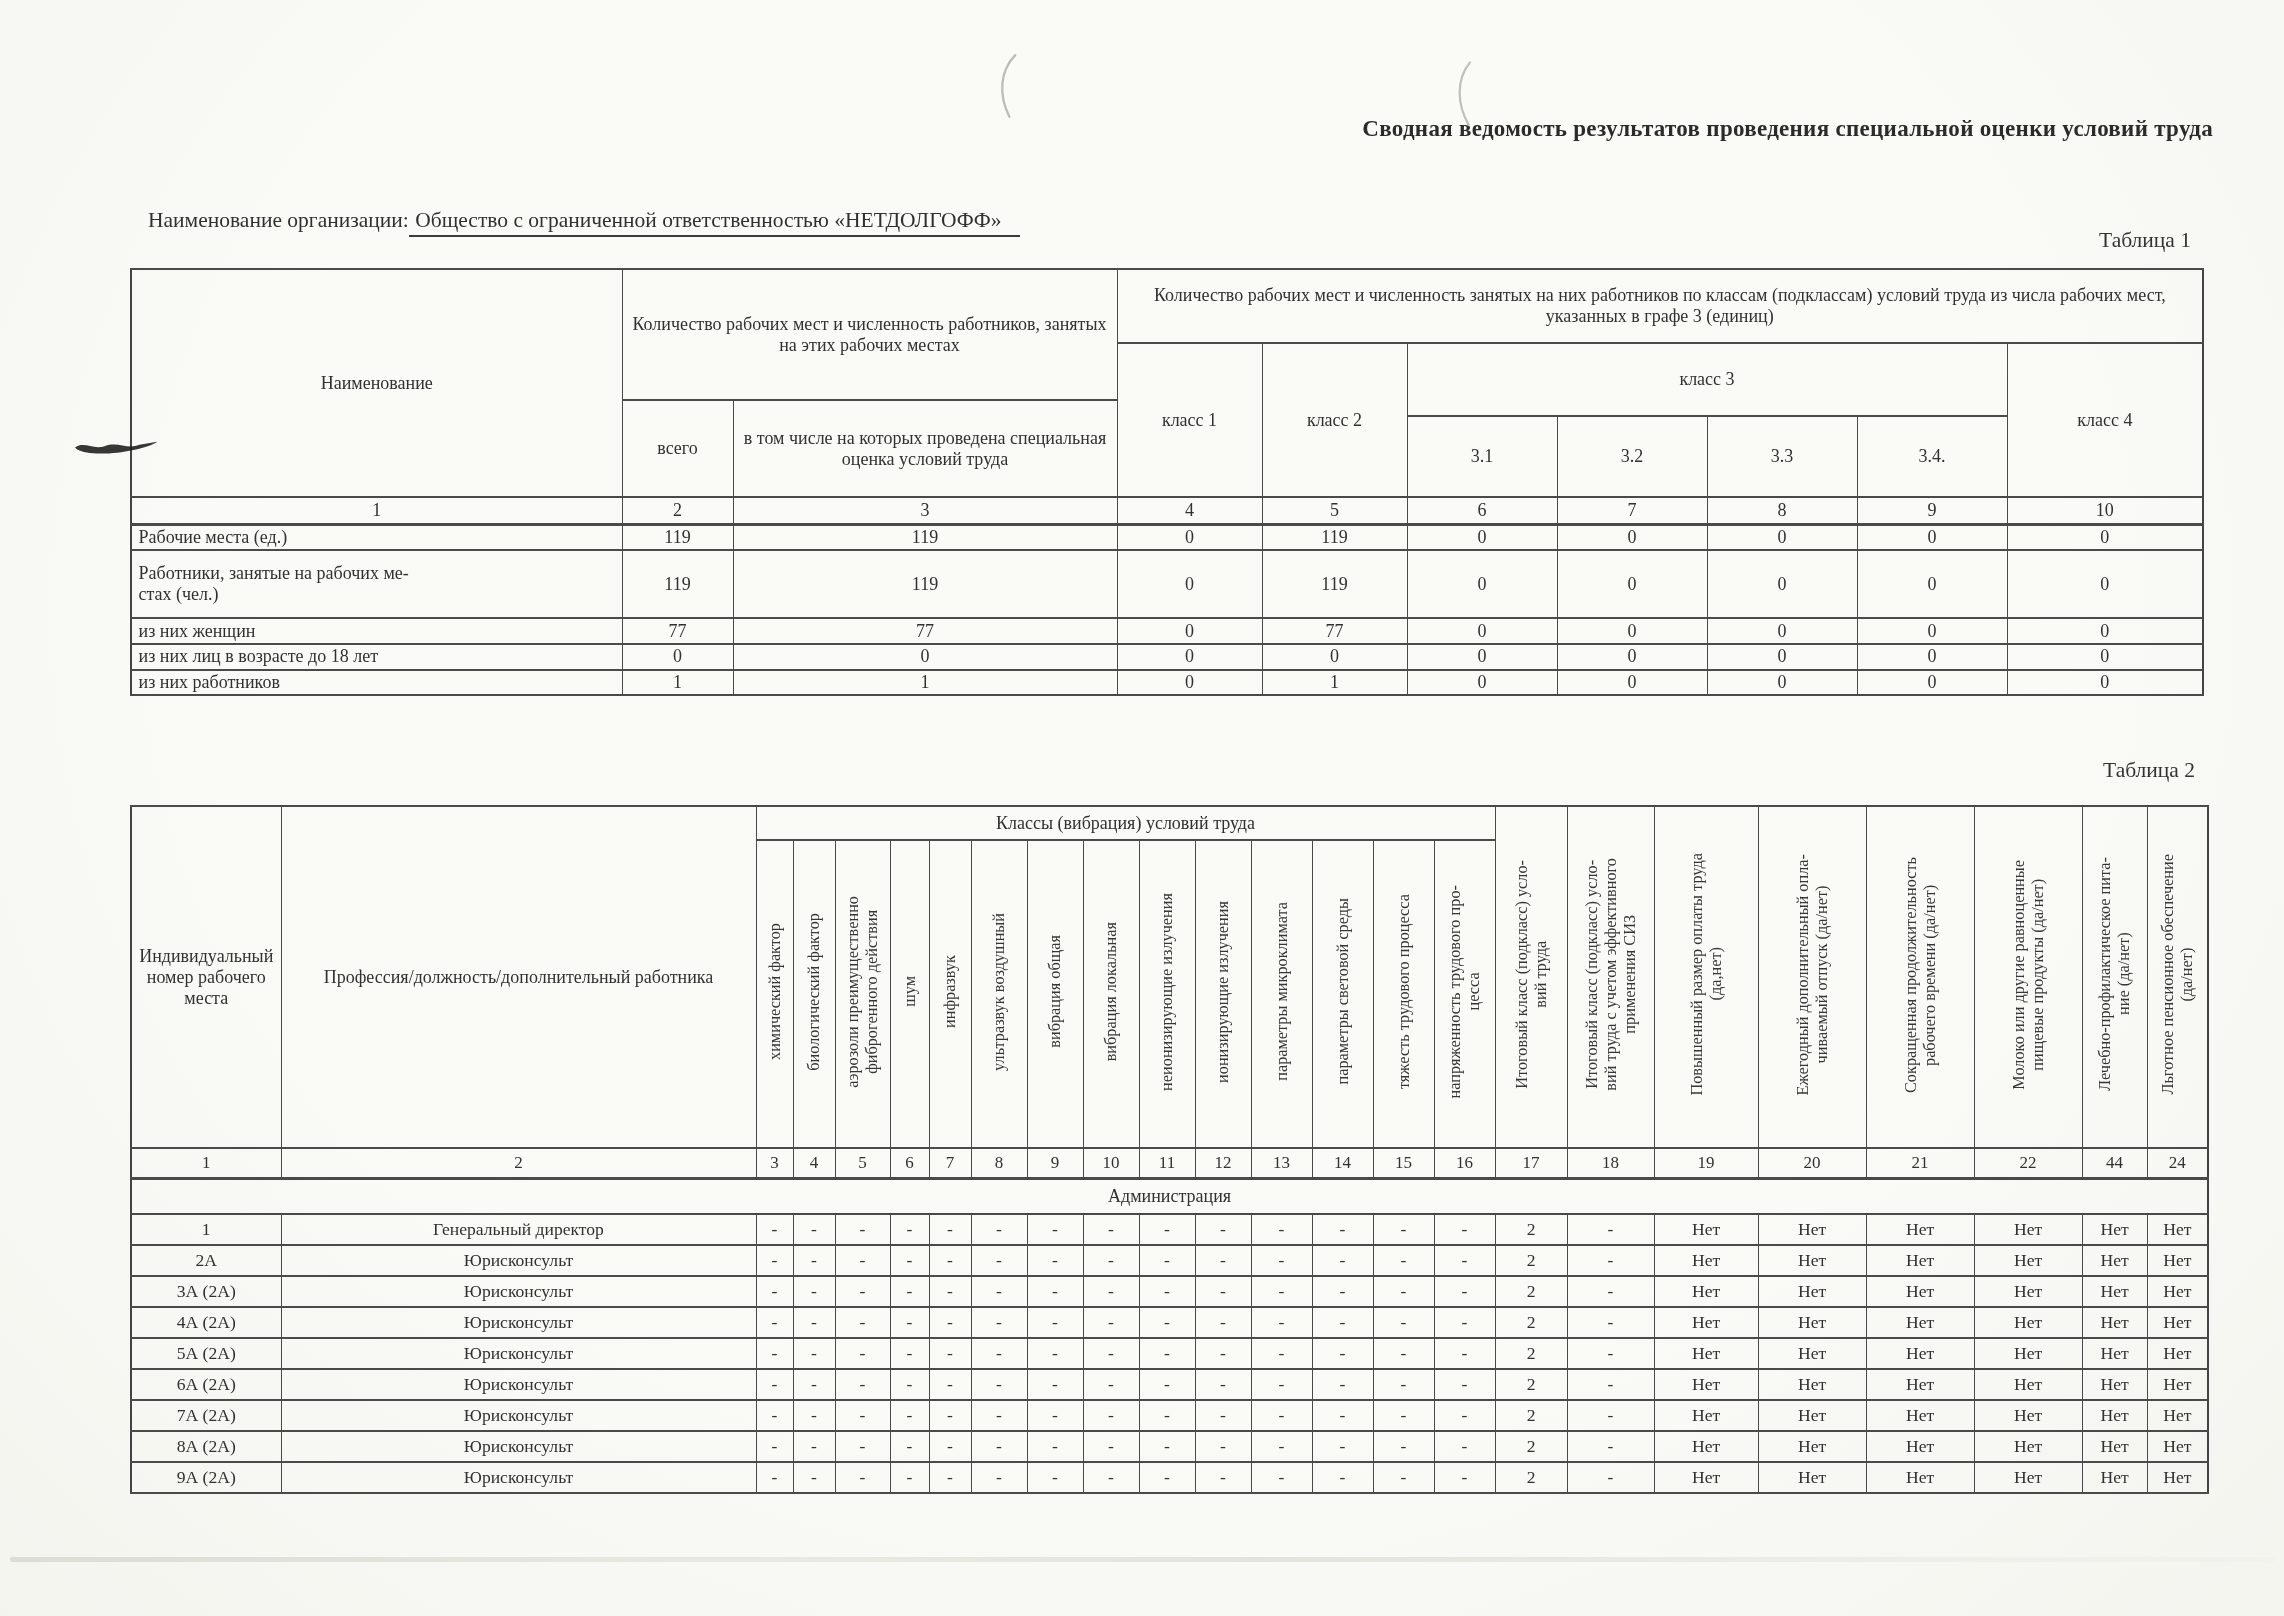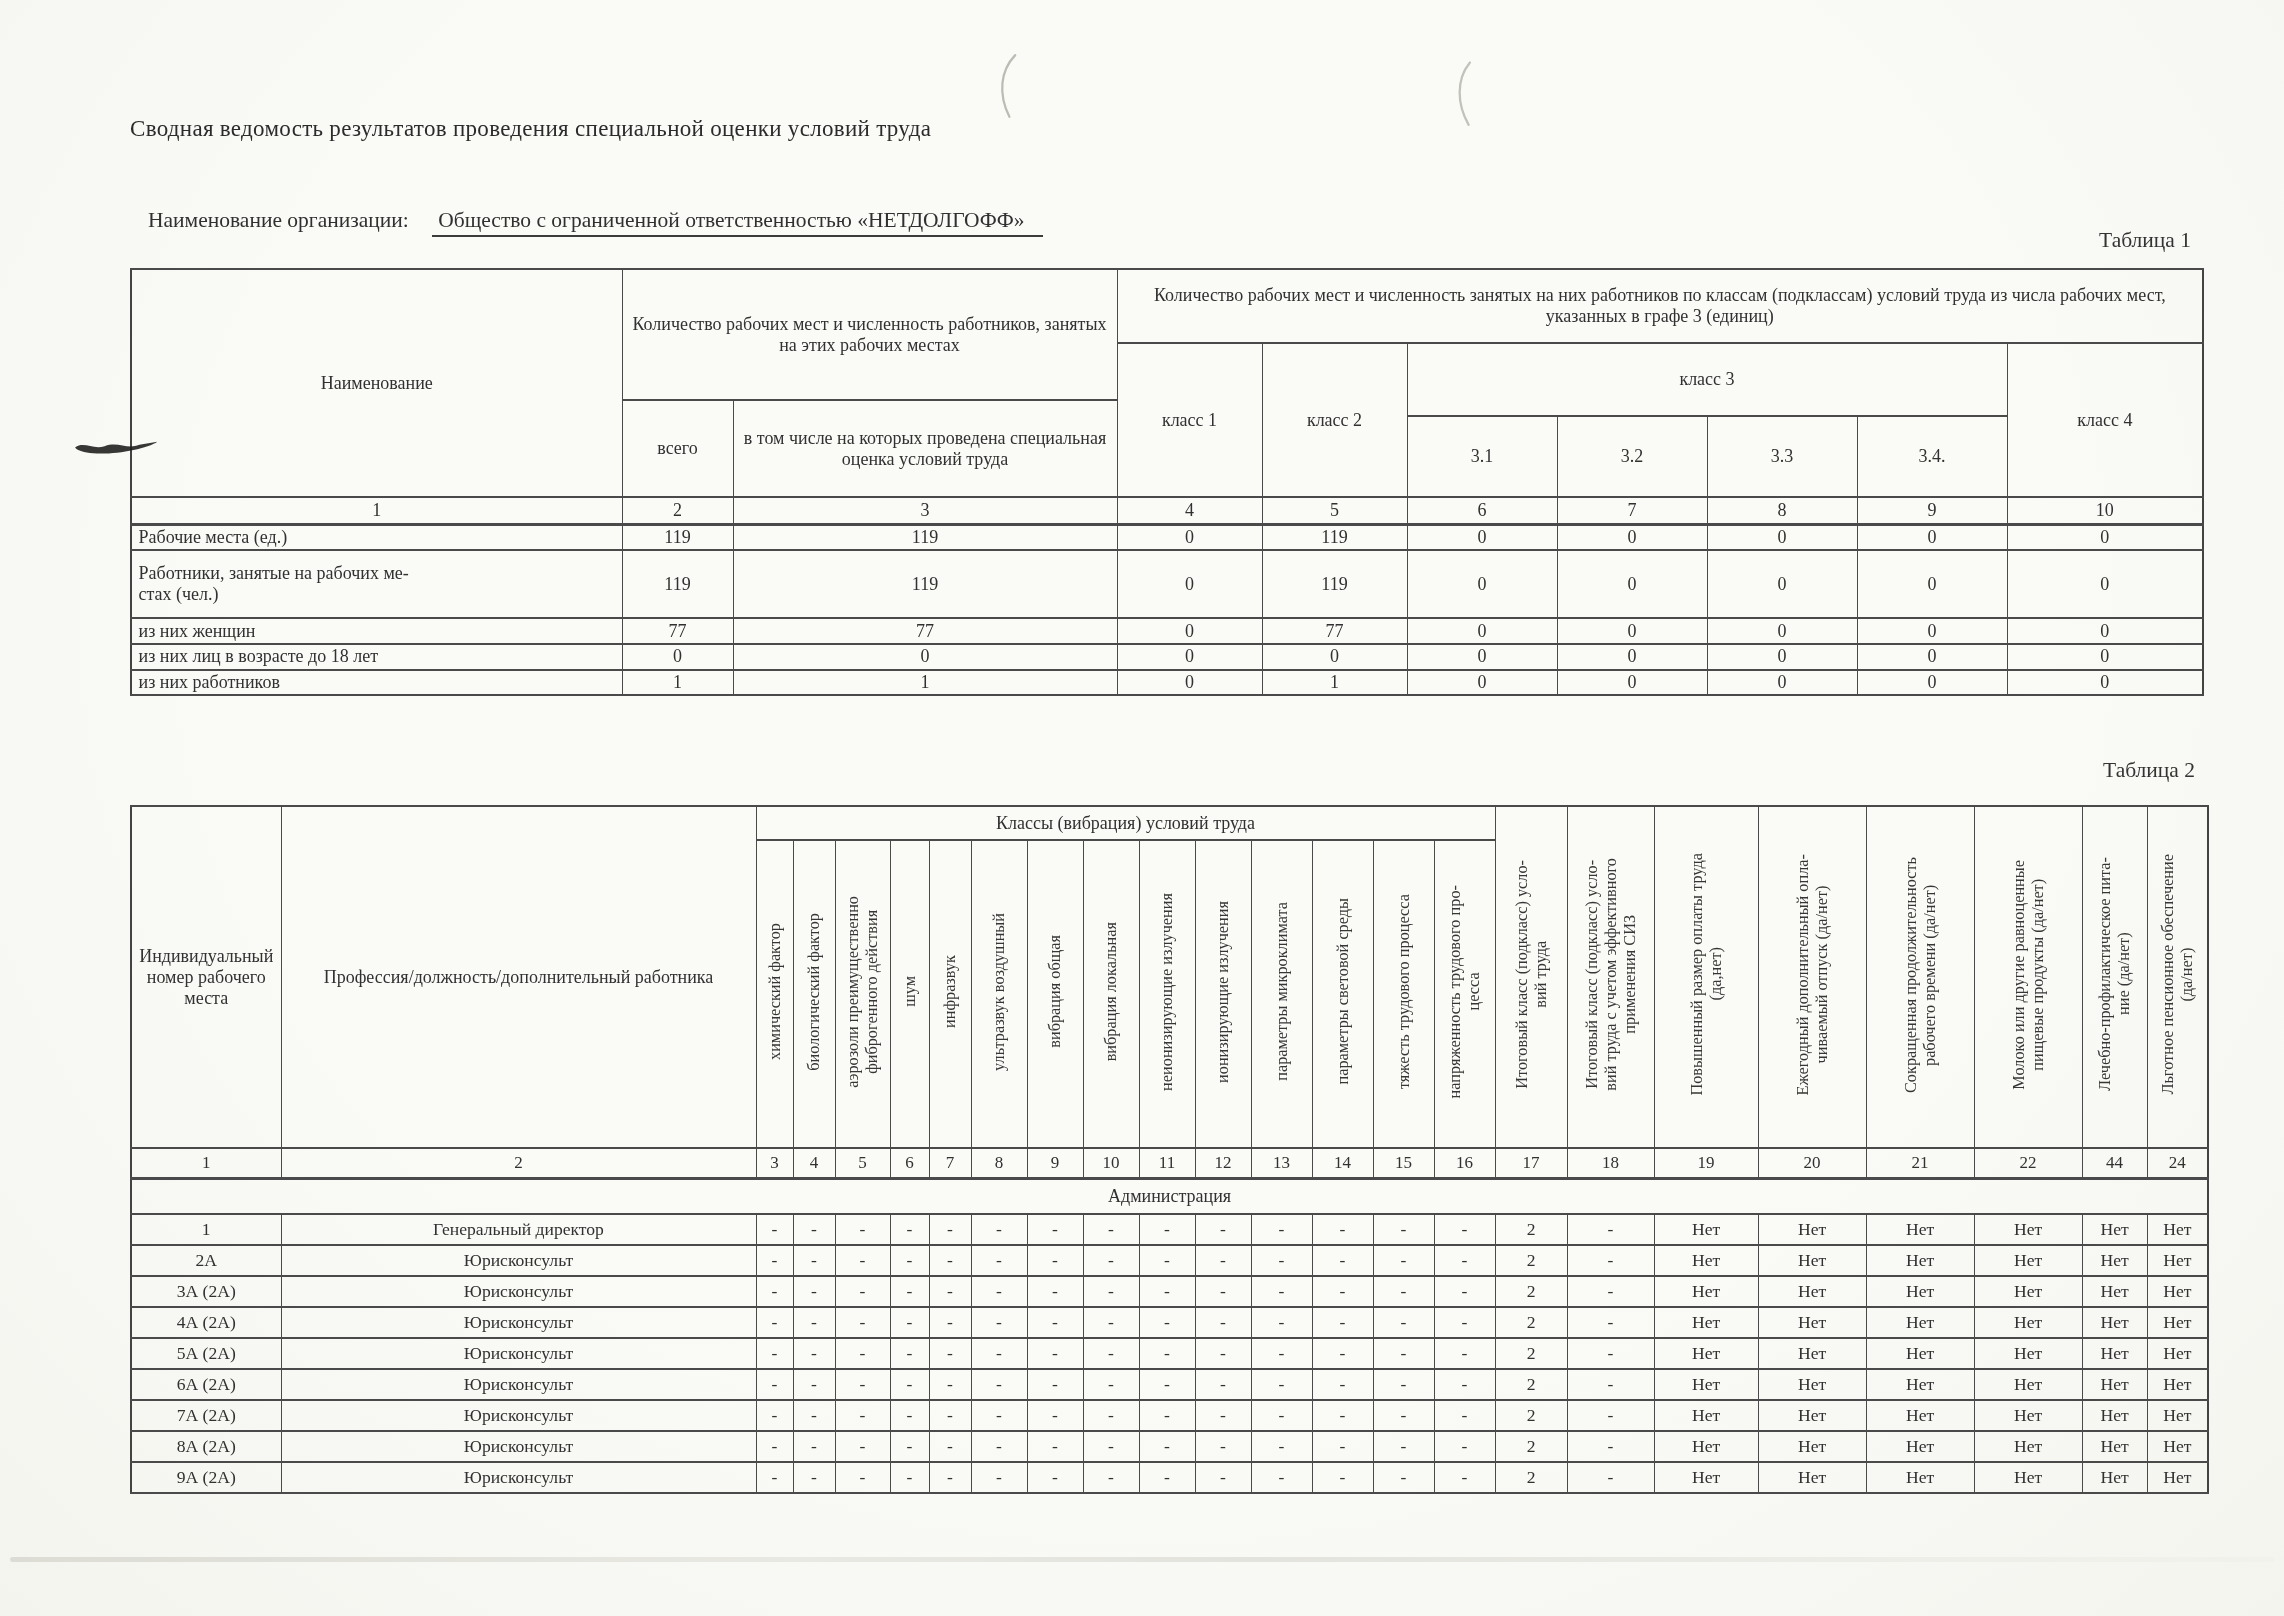--- a/index.html
+++ b/index.html
@@ -9,26 +9,26 @@
     background:#e9e9e4;
   }
   #page {
     position:relative; width:2284px; height:1617px;
     background: radial-gradient(ellipse at 50% 38%, #fafaf7 55%, #f4f4ef 100%);
     overflow:hidden;
   }
   .abs { position:absolute; }
   #doc-title {
     left:130px; top:116px; width:2083px;
-    text-align:left; font-weight:normal; font-size:23px; color:#2b2b2b;
+    text-align:right; font-weight:bold; font-size:23px; color:#2b2b2b;
     letter-spacing:0.3px;
   }
   #org-line { left:148px; top:208px; font-size:21.5px; color:#303030; white-space:nowrap; }
   #org-line .org-value {
-    border-bottom:2px solid #3c3c3c; padding:0 18px 3.3px 6.5px;margin-left:23px; 
+    border-bottom:2px solid #3c3c3c; padding:0 18px 3.3px 6.5px; 
   }
   .tbl-caption { font-size:21.5px; color:#333; text-align:right; }
   #t1-caption { left:1823px; top:228px; width:368px; }
   #t2-caption { left:1823px; top:758px; width:372px; }
 
   table { border-collapse:collapse; table-layout:fixed; background:transparent; }
   td { border:1.3px solid #4a4a4a; text-align:center; vertical-align:middle;
        padding:1.3px 2.6px; overflow:hidden; }
 
   

